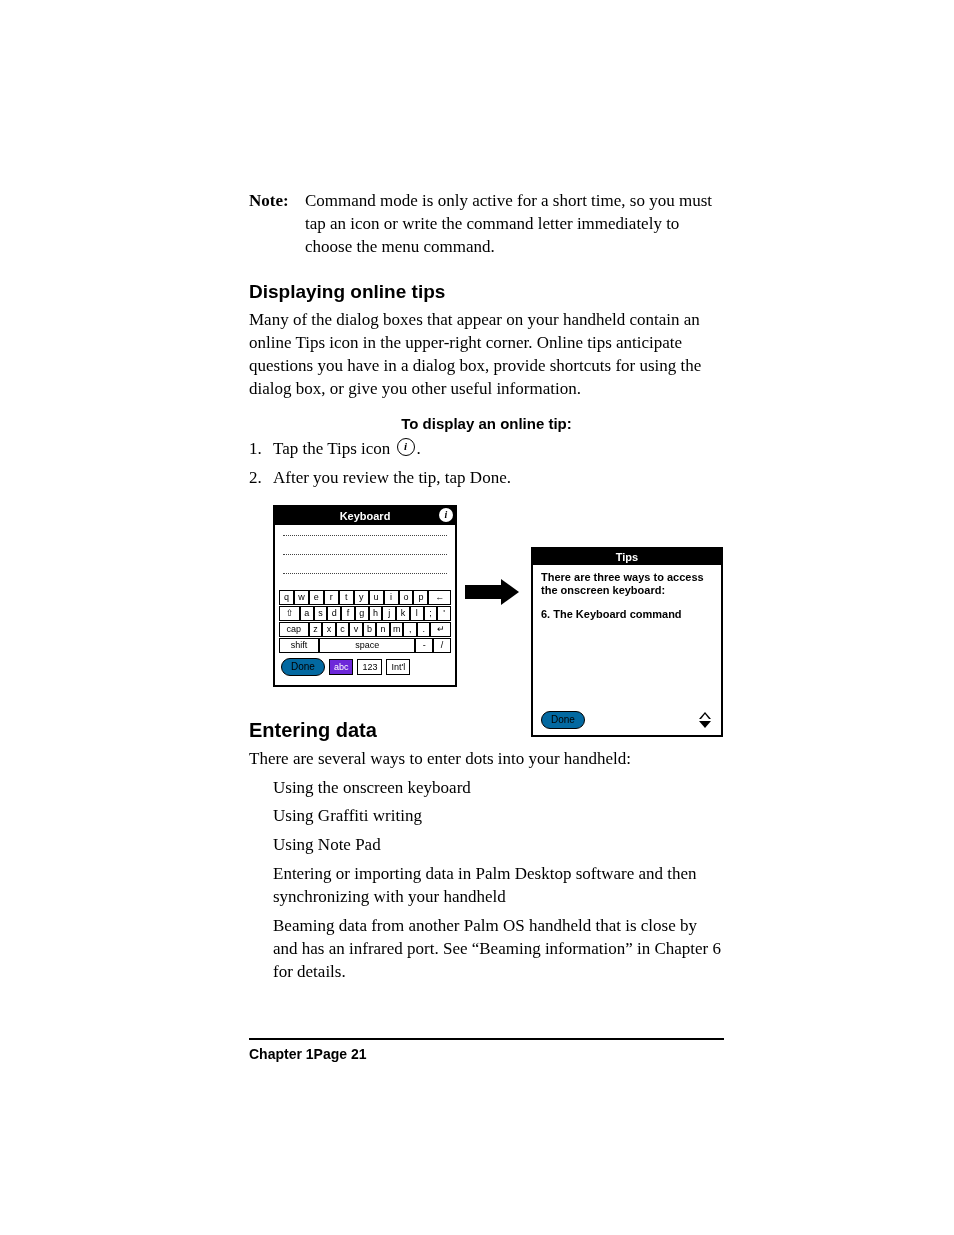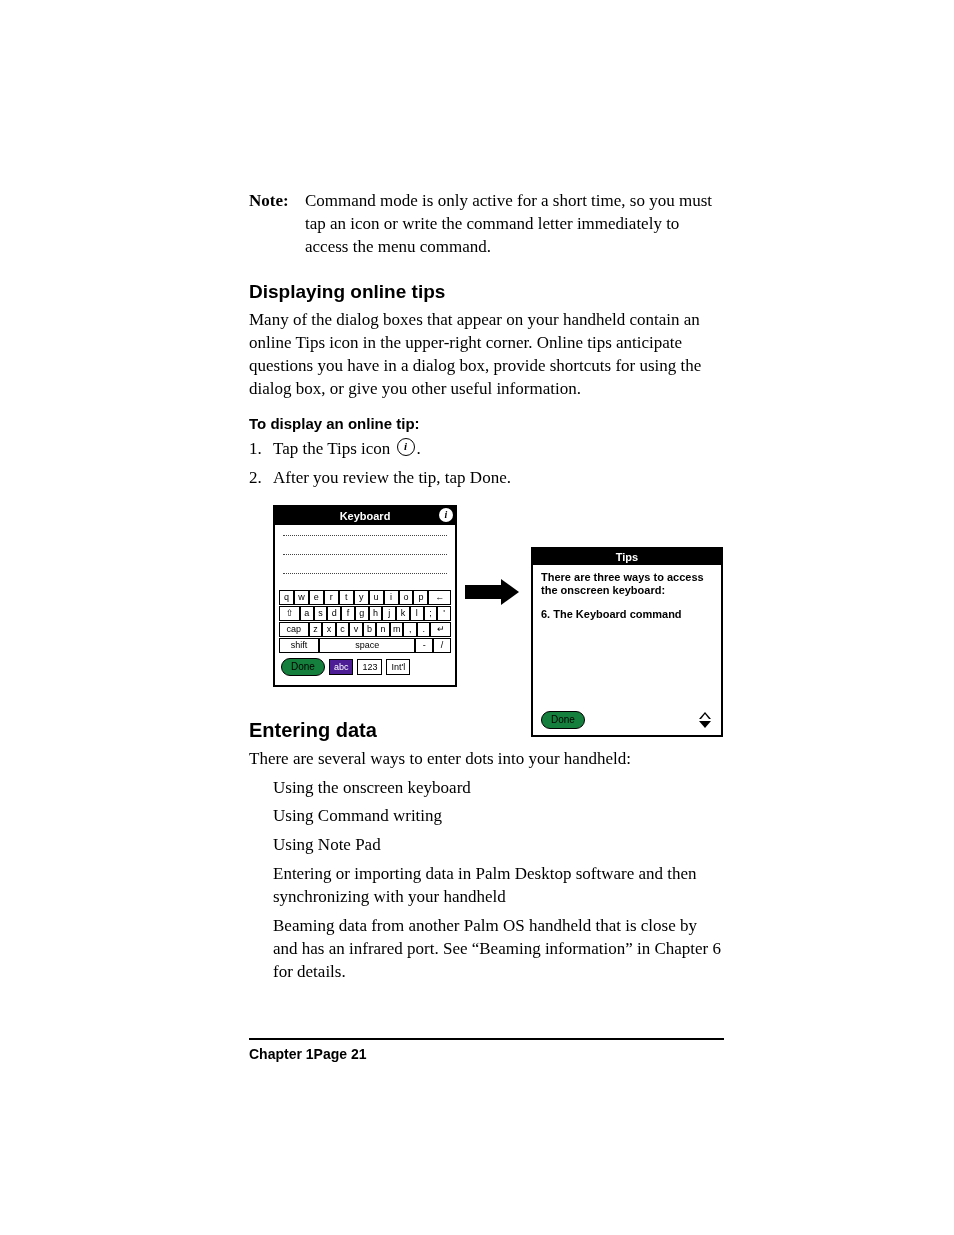--- a/index.html
+++ b/index.html
@@ -11,21 +11,21 @@
   }
   .content{
     position:absolute;
     left:249px; width:475px; top:190px;
   }
   .note-row{display:flex;font-size:17px;line-height:1.35;}
   .note-label{font-weight:bold;width:56px;flex:0 0 56px;}
   .note-body{flex:1;}
   .h2{font-family:Arial,Helvetica,sans-serif;font-weight:bold;font-size:19px;margin-top:22px;}
   .para{font-size:17px;line-height:1.35;margin-top:6px;}
-  .h3{font-family:Arial,Helvetica,sans-serif;font-weight:bold;font-size:15px;margin-top:14px;}
+  .h3{font-family:Arial,Helvetica,sans-serif;font-weight:bold;font-size:15px;margin-top:14px;text-align:center;}
   .step{font-size:17px;line-height:1.5;margin-top:4px;display:flex;}
   .step .num{width:24px;flex:0 0 24px;}
   .step .txt{flex:1;}
   .bi{font-family:Arial,Helvetica,sans-serif;font-weight:bold;font-size:20px;margin-top:24px;}
   .sub{font-size:17px;line-height:1.35;margin-left:24px;margin-top:6px;}
 
   .tips-icon{
     display:inline-block;width:16px;height:16px;border:1.3px solid #000;border-radius:50%;
     position:relative;vertical-align:-2px;margin:0 2px;
   }
@@ -57,24 +57,24 @@
   .key{
     border:1px solid #000;height:13px;flex:1;min-width:0;
     font-size:9px;line-height:13px;text-align:center;background:#fff;
   }
   .key.wide{flex:1.6;}
   .key.wider{flex:2.4;}
   .key.space{flex:6;}
   .kb-foot{display:flex;align-items:center;gap:4px;padding:4px 6px 0;}
   .pill{
     border:1px solid #000;border-radius:10px;height:16px;padding:0 9px;
-    font-size:10px;line-height:16px;background:#15803d;
+    font-size:10px;line-height:16px;background:#0369a1;
   }
   .mini{border:1px solid #000;height:14px;font-size:9px;line-height:14px;padding:0 4px;}
-  .mini.sel{background:#4c1d95;color:#fff;}
+  .mini.sel{background:#6d28d9;color:#fff;}
 
   .arrow{
     position:absolute;left:216px;top:74px;width:54px;height:26px;
   }
   .arrow .shaft{position:absolute;left:0;top:6px;width:36px;height:14px;background:#000;}
   .arrow .head{
     position:absolute;left:36px;top:0;width:0;height:0;
     border-top:13px solid transparent;border-bottom:13px solid transparent;border-left:18px solid #000;
   }
 
@@ -101,21 +101,21 @@
   }
 </style>
 </head>
 <body>
 
 <div class="page">
   <div class="content">
 
     <div class="note-row">
       <div class="note-label">Note:</div>
-      <div class="note-body">Command mode is only active for a short time, so you must tap an icon or write the command letter immediately to access the menu command.</div>
+      <div class="note-body">Command mode is only active for a short time, so you must tap an icon or write the command letter immediately to choose the menu command.</div>
     </div>
 
     <div class="h2">Displaying online tips</div>
     <div class="para">Many of the dialog boxes that appear on your handheld contain an online Tips icon in the upper-right corner. Online tips anticipate questions you have in a dialog box, provide shortcuts for using the dialog box, or give you other useful information.</div>
     <div class="h3">To display an online tip:</div>
 
     <div class="step">
       <div class="num">1.</div>
       <div class="txt">
         <span>Tap the Tips icon </span><span class="tips-icon"></span><span>.</span>
@@ -210,21 +210,21 @@
             <div class="tri up"></div>
               <div class="tri dn"></div>
           </div>
         </div>
       </div>
     </div>
 
     <div class="bi">Entering data</div>
     <div class="para">There are several ways to enter dots into your handheld:</div>
     <div class="sub">Using the onscreen keyboard</div>
-    <div class="sub">Using Command writing</div>
+    <div class="sub">Using Graffiti writing</div>
     <div class="sub">Using Note Pad</div>
     <div class="sub">Entering or importing data in Palm Desktop software and then synchronizing with your handheld</div>
     <div class="sub">Beaming data from another Palm OS handheld that is close by and has an infrared port. See “Beaming information” in Chapter 6 for details.</div>
 
   </div>
 
   <div class="rule"></div>
   <div class="foot">
     <span>Chapter 1</span>
     <span>Page 21</span>

